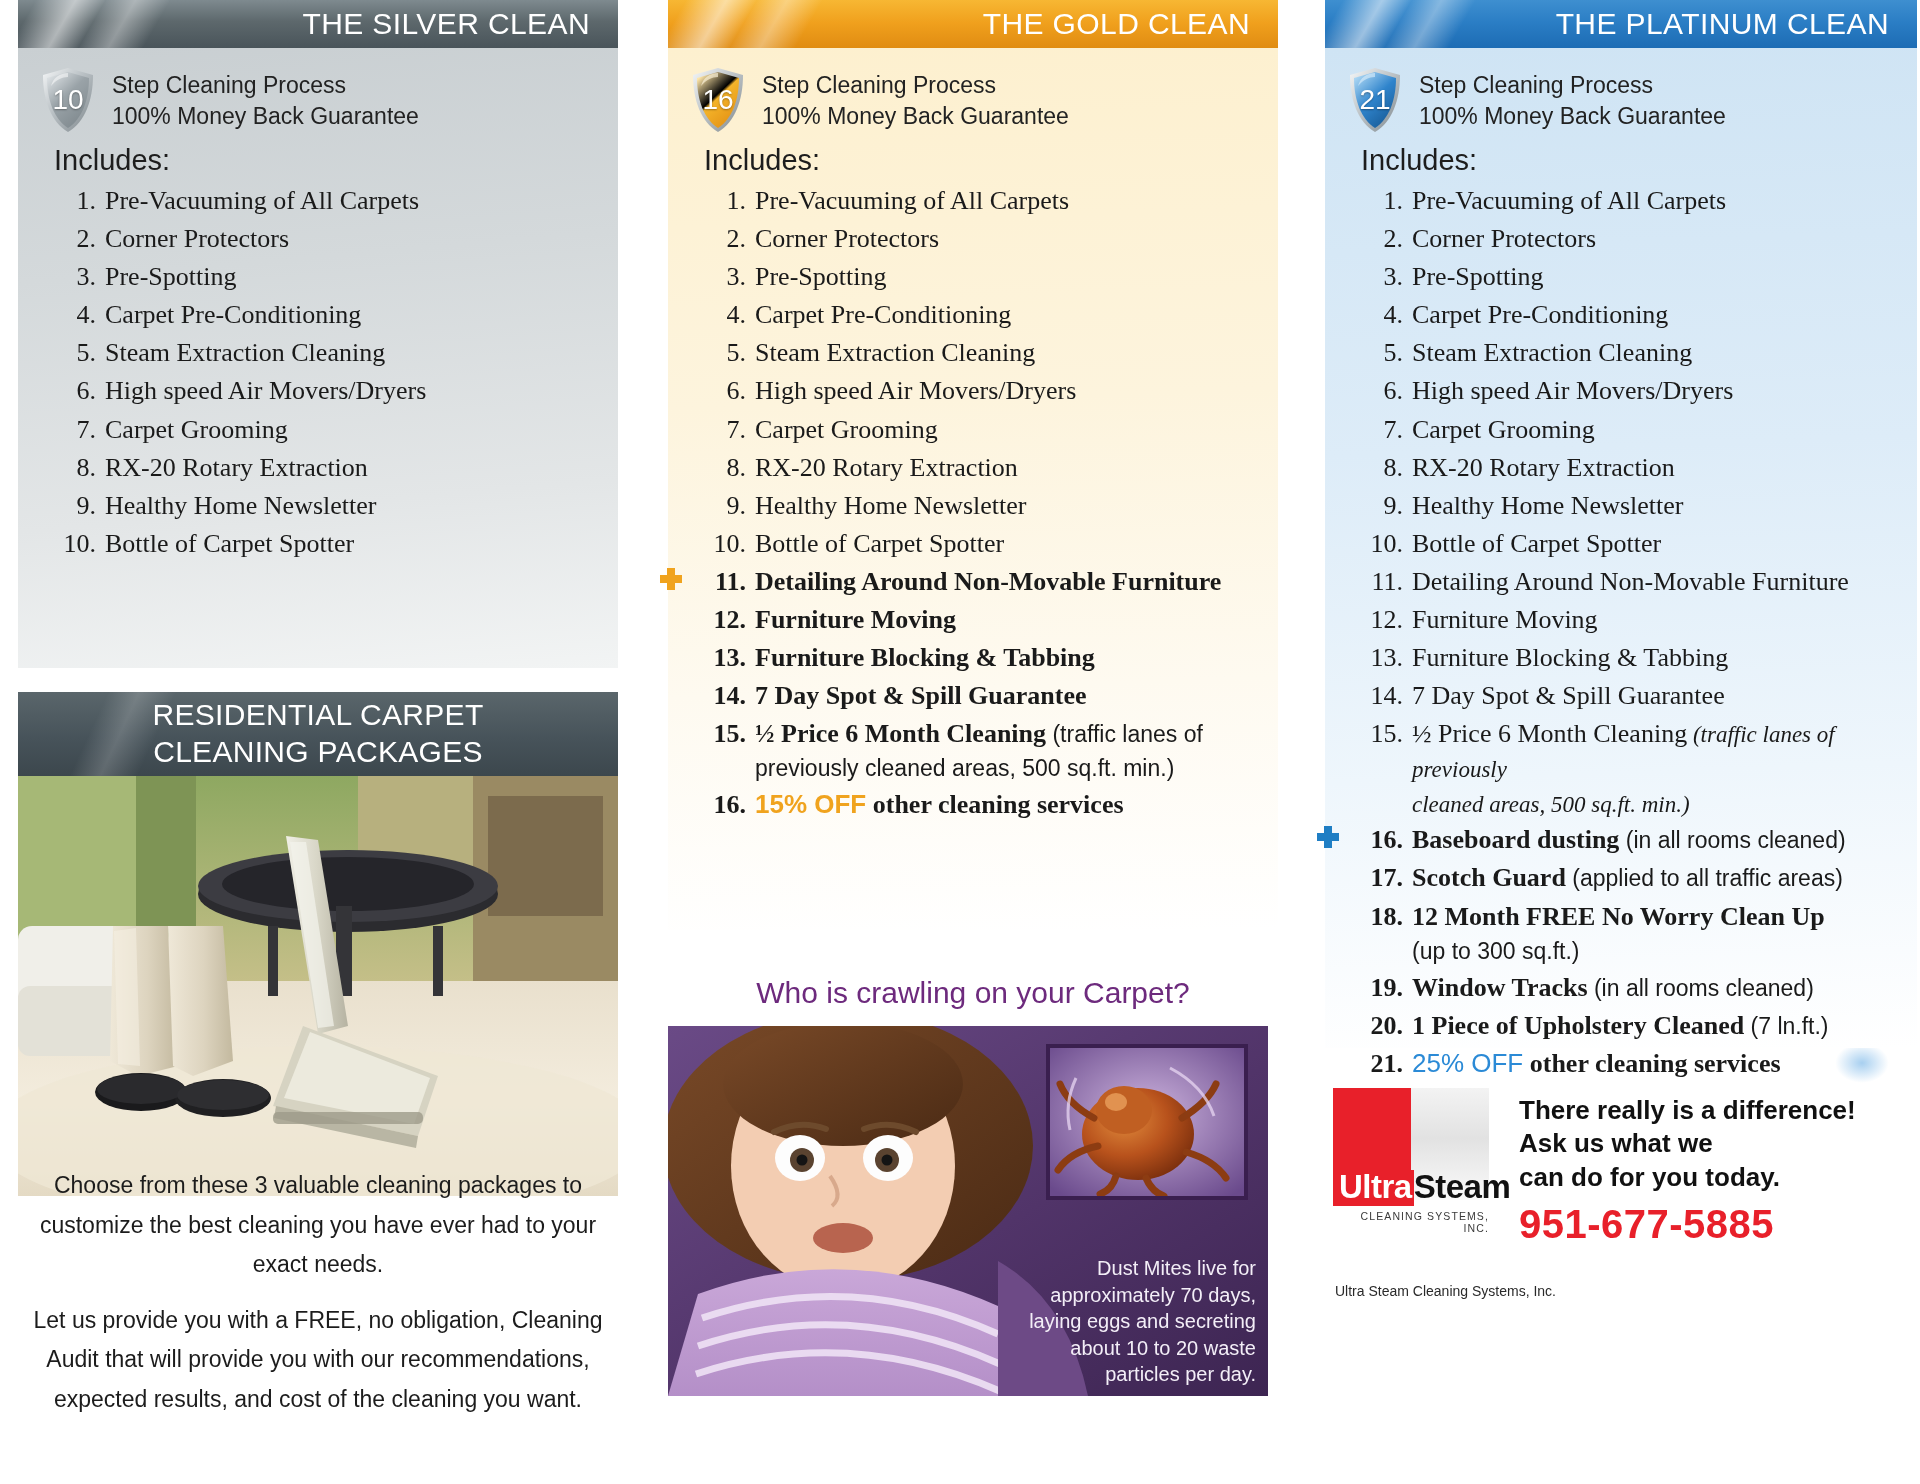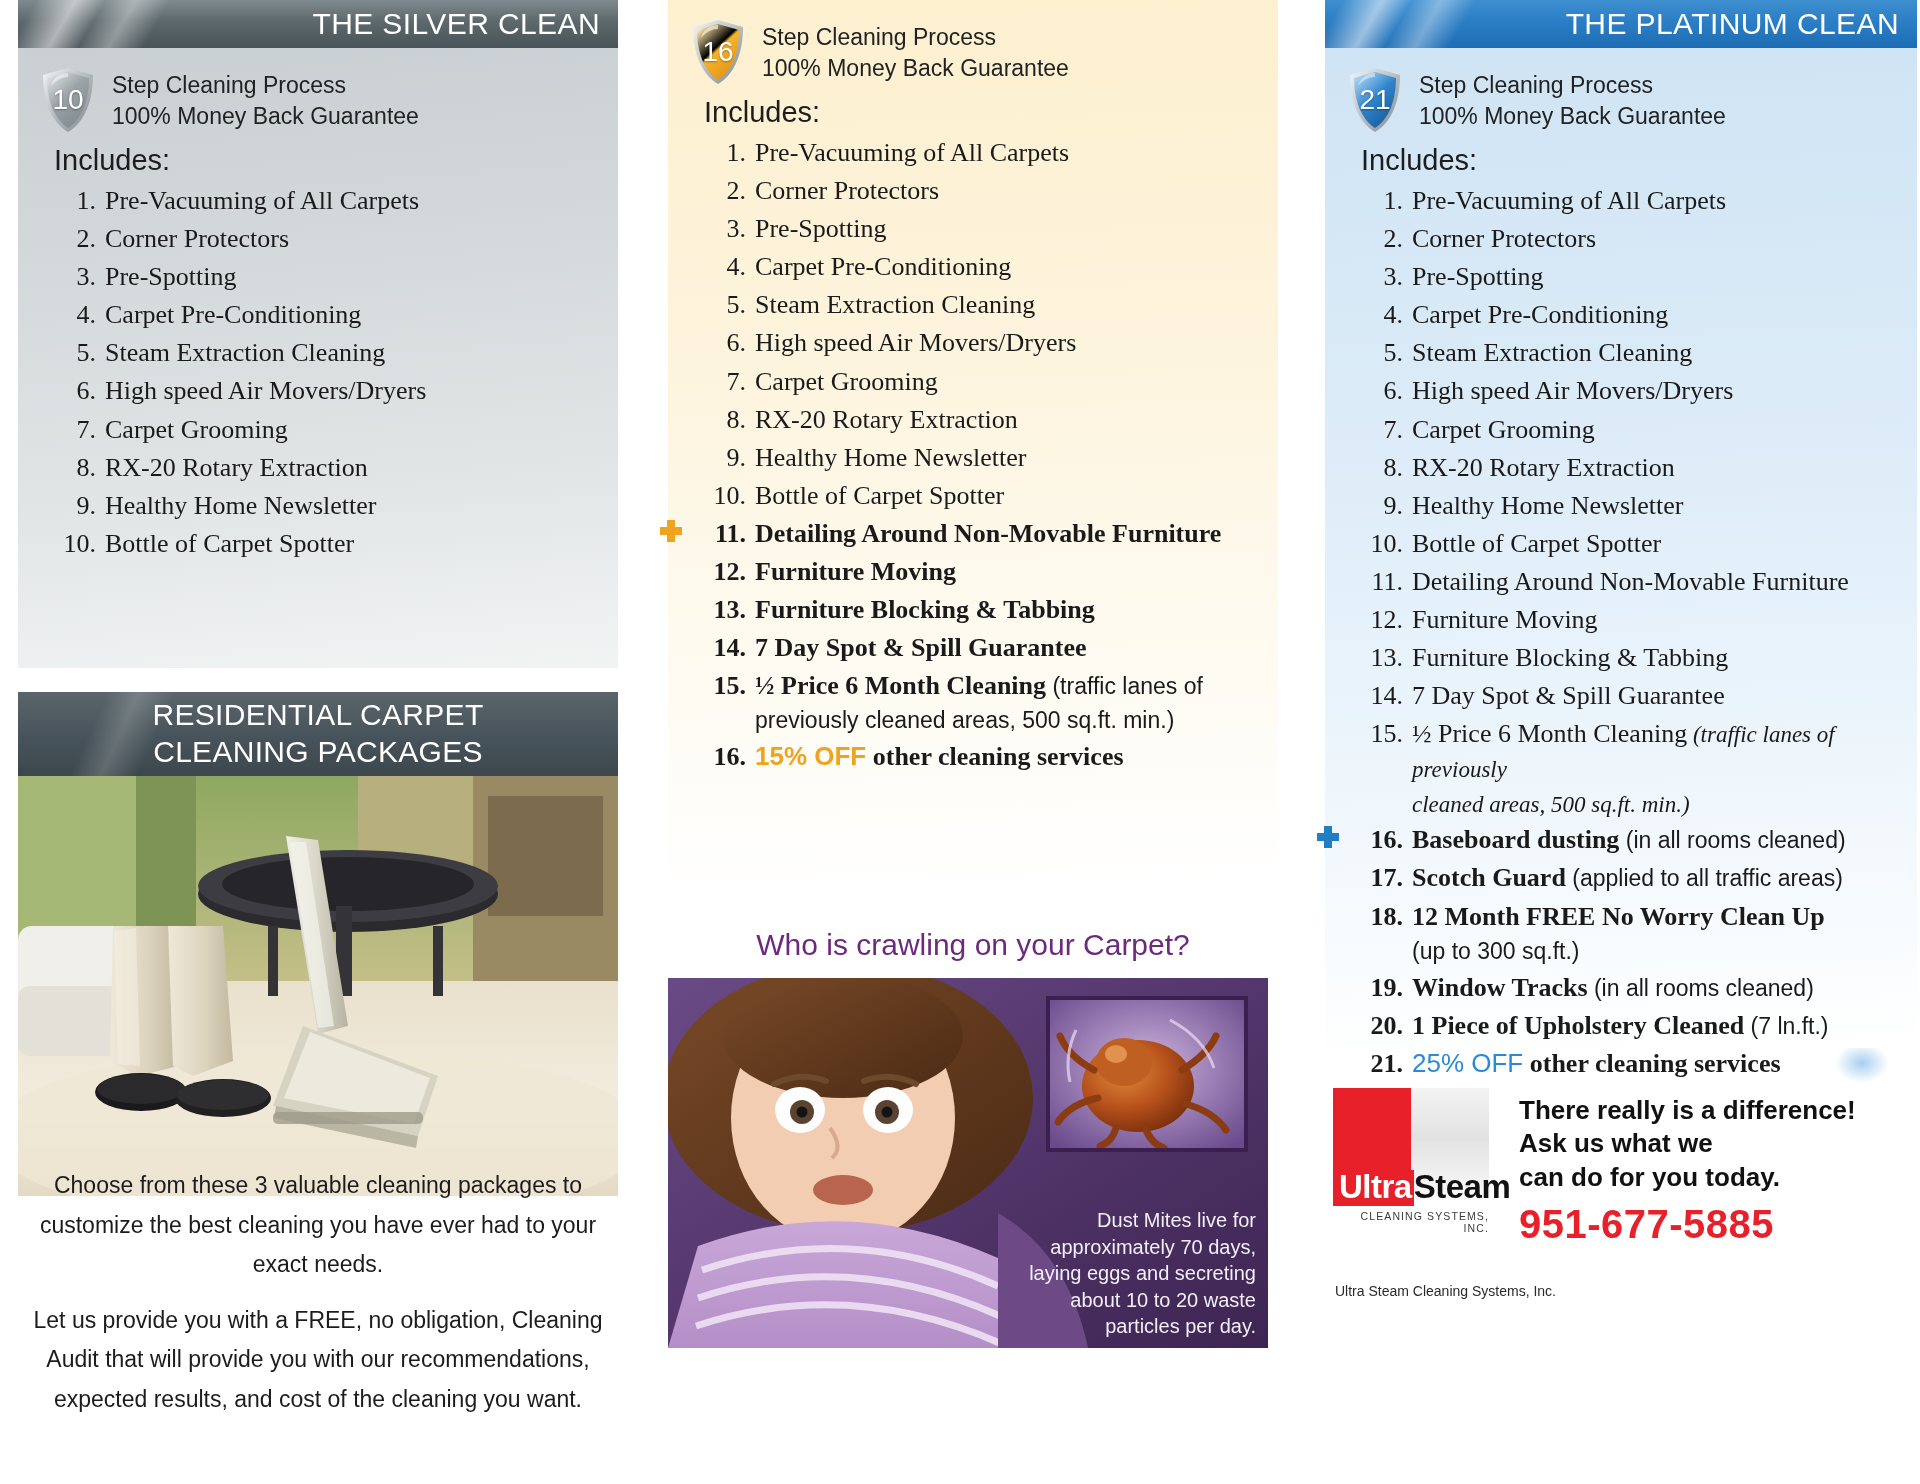--- a/index.html
+++ b/index.html
@@ -15,21 +15,21 @@
   
   .col{position:absolute;top:0;}
   .col-silver{left:18px;width:600px;}
   .col-gold{left:668px;width:610px;}
   .col-plat{left:1325px;width:592px;}
 
   
   .banner{
     position:relative;height:48px;overflow:hidden;
     display:flex;align-items:center;justify-content:flex-end;
-    padding-right:18px;box-sizing:border-box;
+    padding-right:28px;box-sizing:border-box;
   }
   .banner .btxt{
     color:#fff;font-size:30px;letter-spacing:.4px;font-weight:400;
     white-space:nowrap;position:relative;z-index:2;
     font-family:"Liberation Sans", sans-serif;
   }
   .banner .sheen{
     position:absolute;left:-10%;top:-40%;width:38%;height:180%;
     background:linear-gradient(104deg,rgba(255,255,255,0) 30%,rgba(255,255,255,.55) 46%,rgba(255,255,255,.05) 58%,rgba(255,255,255,.38) 70%,rgba(255,255,255,0) 84%);
     transform:skewX(-18deg);z-index:1;pointer-events:none;
@@ -318,20 +318,24 @@
         <path d="M258 330 L400 360 L398 372 L256 342 Z" fill="#b9b6a4"></path>
         <rect x="255" y="336" width="150" height="12" rx="5" fill="#9e9b89" opacity=".8"></rect>
       </svg>
     </div>
 
     <div class="bottomtext" style="margin-top:-30px;position:relative;z-index:5;">Choose from these 3 valuable cleaning packages to customize the best cleaning you have ever had to your exact needs.</div>
     <div class="bottomtext" style="margin-top:16px;">Let us provide you with a FREE, no obligation, Cleaning Audit that will provide you with our recommendations, expected results, and cost of the cleaning you want.</div>
   </div>
 
   <div class="col col-gold">
+    <div class="banner banner-gold">
+      <div class="sheen"></div>
+      <div class="btxt">THE GOLD CLEAN</div>
+    </div>
     <div class="body body-gold">
       <div class="shieldrow">
         <div class="shield">
           <svg viewBox="0 0 56 68" aria-hidden="true">
             <defs>
               <linearGradient id="ggA" x1="0" y1="0" x2="1" y2="1">
                 <stop offset="0%" stop-color="#f4f6f7"></stop>
                   <stop offset="50%" stop-color="#b9c0c4"></stop>
                   <stop offset="100%" stop-color="#7e878c"></stop>
               </linearGradient>

